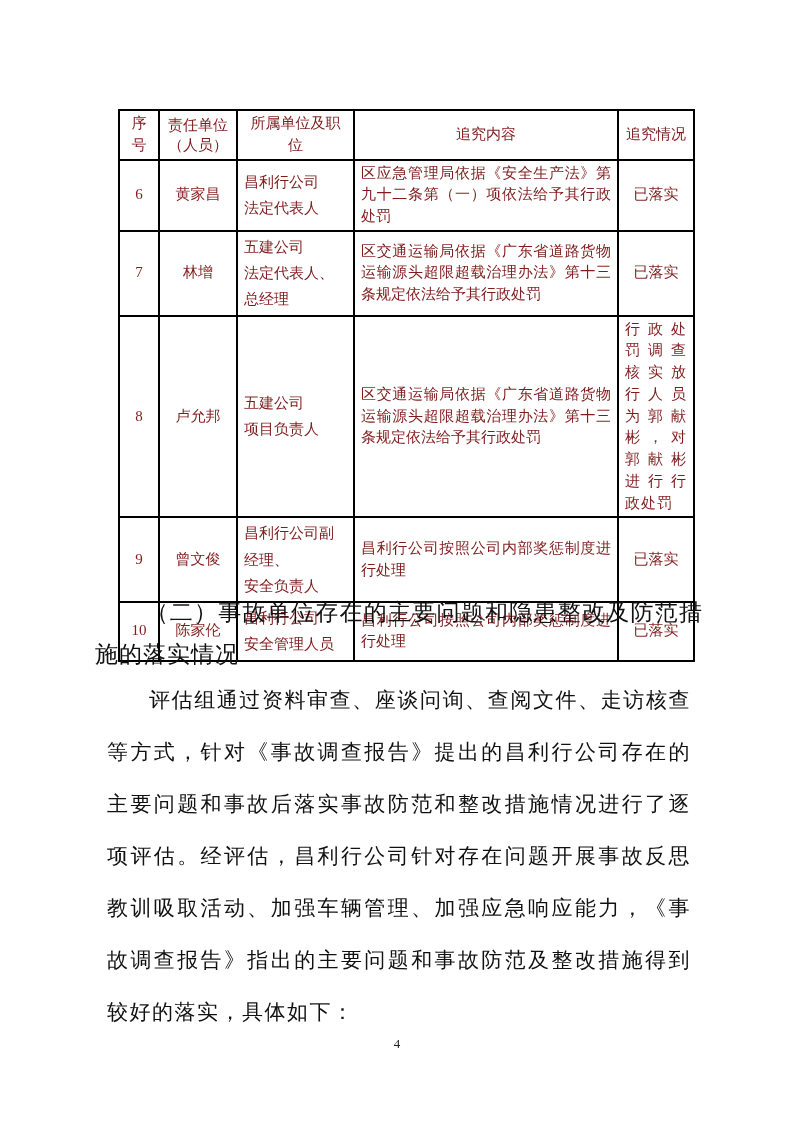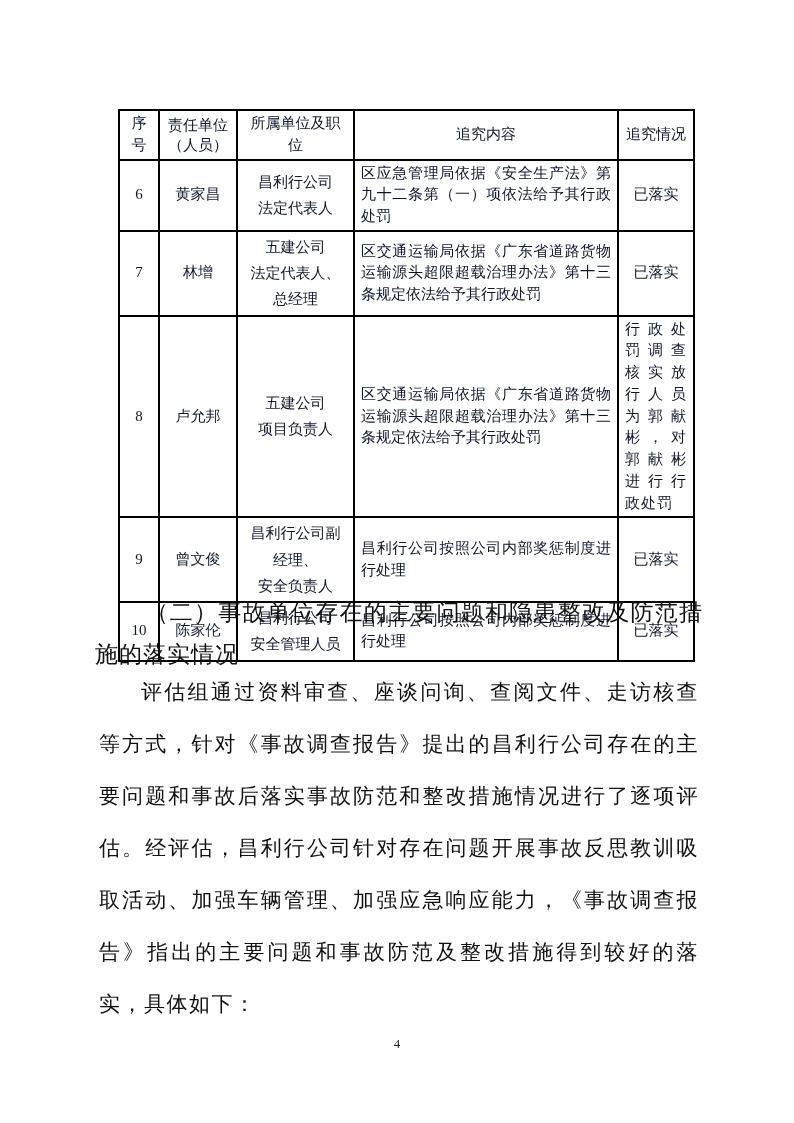--- a/index.html
+++ b/index.html
@@ -16,21 +16,21 @@
 
   
   table.acc-table {
     position: absolute;
     left: 118px;
     top: 109px;
     width: 575px;
     border-collapse: collapse;
     table-layout: fixed;
     font-size: 15px;
-    color: #0f172a;
+    color: #7f1d1d;
   }
   table.acc-table th,
   table.acc-table td {
     border: 2px solid #000000;
     padding: 2px 6px;
     vertical-align: middle;
     font-weight: normal;
     line-height: 1.45;
     overflow: hidden;
     box-sizing: border-box;
@@ -44,21 +44,21 @@
   tr.r-header { height: 46px; }
   tr.r6  { height: 64px; }
   tr.r7  { height: 68px; }
   tr.r8  { height: 164px; }
   tr.r9  { height: 47px; }
   tr.r10 { height: 49px; }
   tr.r11 { height: 47px; }
 
   .cell-center { text-align: center; }
   .cell-content { text-align: justify; text-justify: inter-character; padding: 2px 8px; line-height: 1.42; }
-  .unit-cell div { text-align: center; line-height: 1.75; }
+  .unit-cell div { line-height: 1.75; }
   .status-long {
     text-align: justify;
     text-justify: inter-character;
     line-height: 1.19;
     padding: 2px 8px;
     letter-spacing: 1px;
   }
   .hdr-two-line div { line-height: 1.35; }
 
   
@@ -75,21 +75,21 @@
     text-align: justify;
     text-justify: inter-character;
   }
   .body-text {
     position: absolute;
     left: 95px;
     width: 608px;
     top: 662px;
   }
   .body-text p {
-    margin: 4px;
+    margin: 12px;
     font-size: 21px;
     line-height: 52px;
     letter-spacing: 1.5px;
     text-indent: 2em;
     text-align: justify;
     text-justify: inter-character;
   }
 
   
   .page-number {

